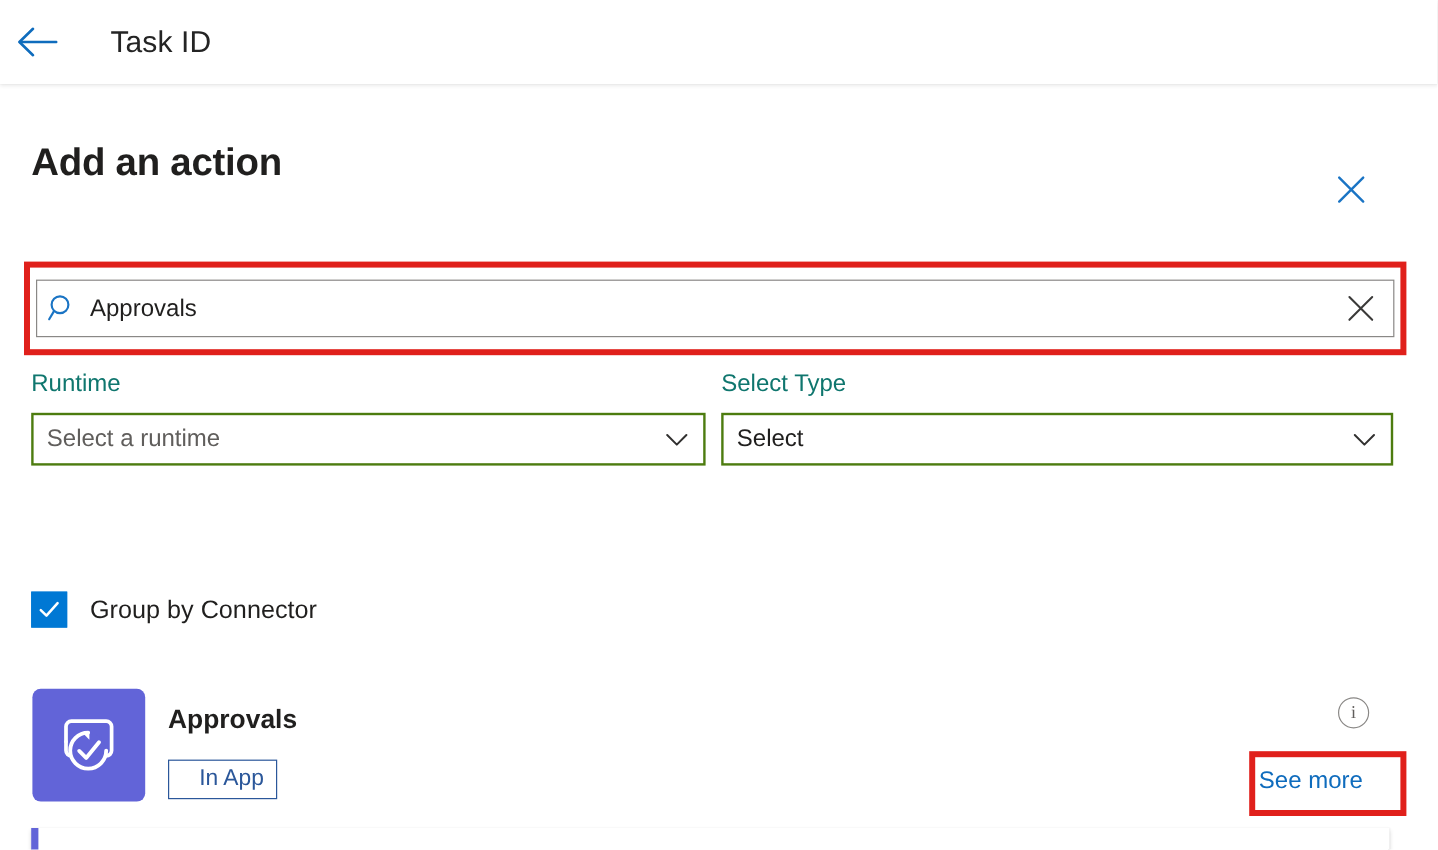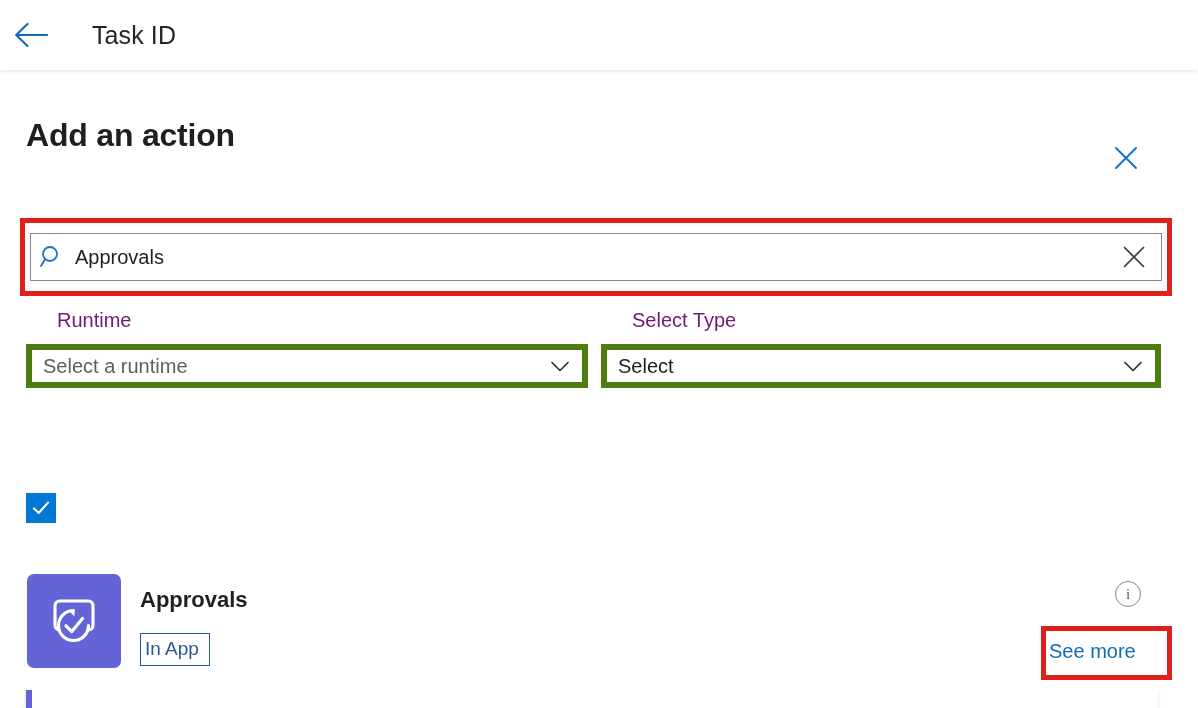--- a/index.html
+++ b/index.html
@@ -139,29 +139,28 @@
   .field {
     position: absolute;
     top: 0;
   }
   .field.runtime { left: 26px; width: 562px; }
   .field.actiontype { left: 601px; width: 560px; }
 
   .field-label {
     font-size: 20px;
     font-weight: 400;
-    color: #701a75;
+    color: #0f766e;
     line-height: 24px;
     margin-bottom: 12px;
-    margin-left: 31px;
   }
   .combo {
     position: relative;
     height: 44px;
-    border: 6px solid #4d7c0f;
+    border: 2px solid #4d7c0f;
     box-sizing: border-box;
     background: #ffffff;
     display: flex;
     align-items: center;
     cursor: pointer;
   }
   .combo-text {
     padding-left: 11px;
     font-size: 20px;
     line-height: 24px;
@@ -234,21 +233,21 @@
     font-weight: 700;
     color: #201f1e;
     line-height: 26px;
   }
   .badge {
     display: inline-block;
     border: 1px solid #2b579a;
     color: #2b579a;
     font-size: 19px;
     line-height: 22px;
-    padding: 4px 10px 5px 4px;
+    padding: 4px 10px 5px 25px;
     box-sizing: border-box;
     background: #ffffff;
     white-space: nowrap;
   }
   .connector-badge {
     position: absolute;
     left: 140px;
     top: 65px;
   }
   .info-icon {
@@ -382,20 +381,21 @@
     </div>
 
   </div>
 
   <div class="checkrow">
     <span class="checkbox">
       <svg width="22" height="22" viewBox="0 0 22 22">
         <path d="M4 11.5 L8.7 16 L18 5.6" fill="none" stroke="#ffffff" stroke-width="2.1" stroke-linecap="round" stroke-linejoin="round"></path>
       </svg>
     </span>
+    <span class="checkrow-label">Group by Connector</span>
   </div>
 
   <div class="connector">
 
     <div class="connector-icon">
       <svg width="62" height="62" viewBox="0 0 62 62">
         <path d="M12 28 V15.5 A4.5 4.5 0 0 1 16.5 11 H45.5 A4.5 4.5 0 0 1 50 15.5 V35.5 A4.5 4.5 0 0 1 45.5 40 H41" fill="none" stroke="#ffffff" stroke-width="3.1" stroke-linecap="round"></path>
         <path d="M12 28 V35.5 A4.5 4.5 0 0 0 16.5 40 H20" fill="none" stroke="#ffffff" stroke-width="3.1" stroke-linecap="round"></path>
         <circle cx="30.5" cy="35.5" r="15" fill="#6264d8"></circle>
         <path d="M30.5 20.5 A15 15 0 1 0 45.5 35.5" fill="none" stroke="#ffffff" stroke-width="3.2" stroke-linecap="round"></path>

